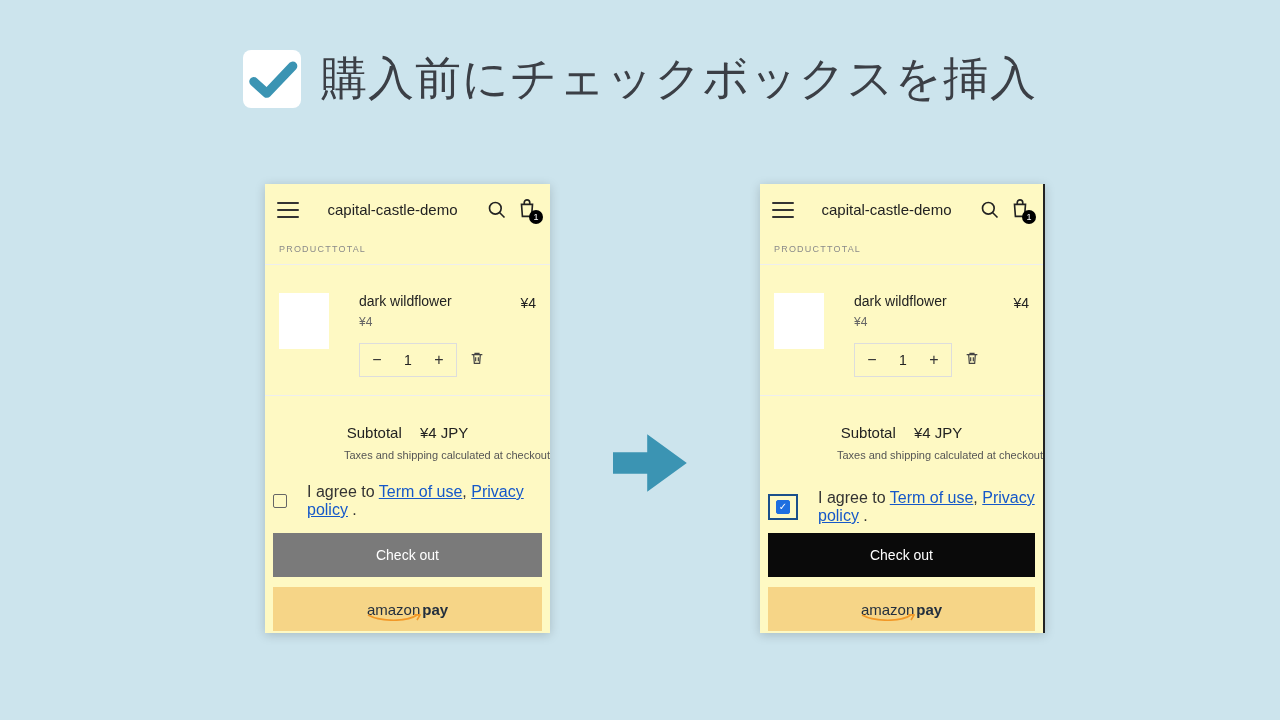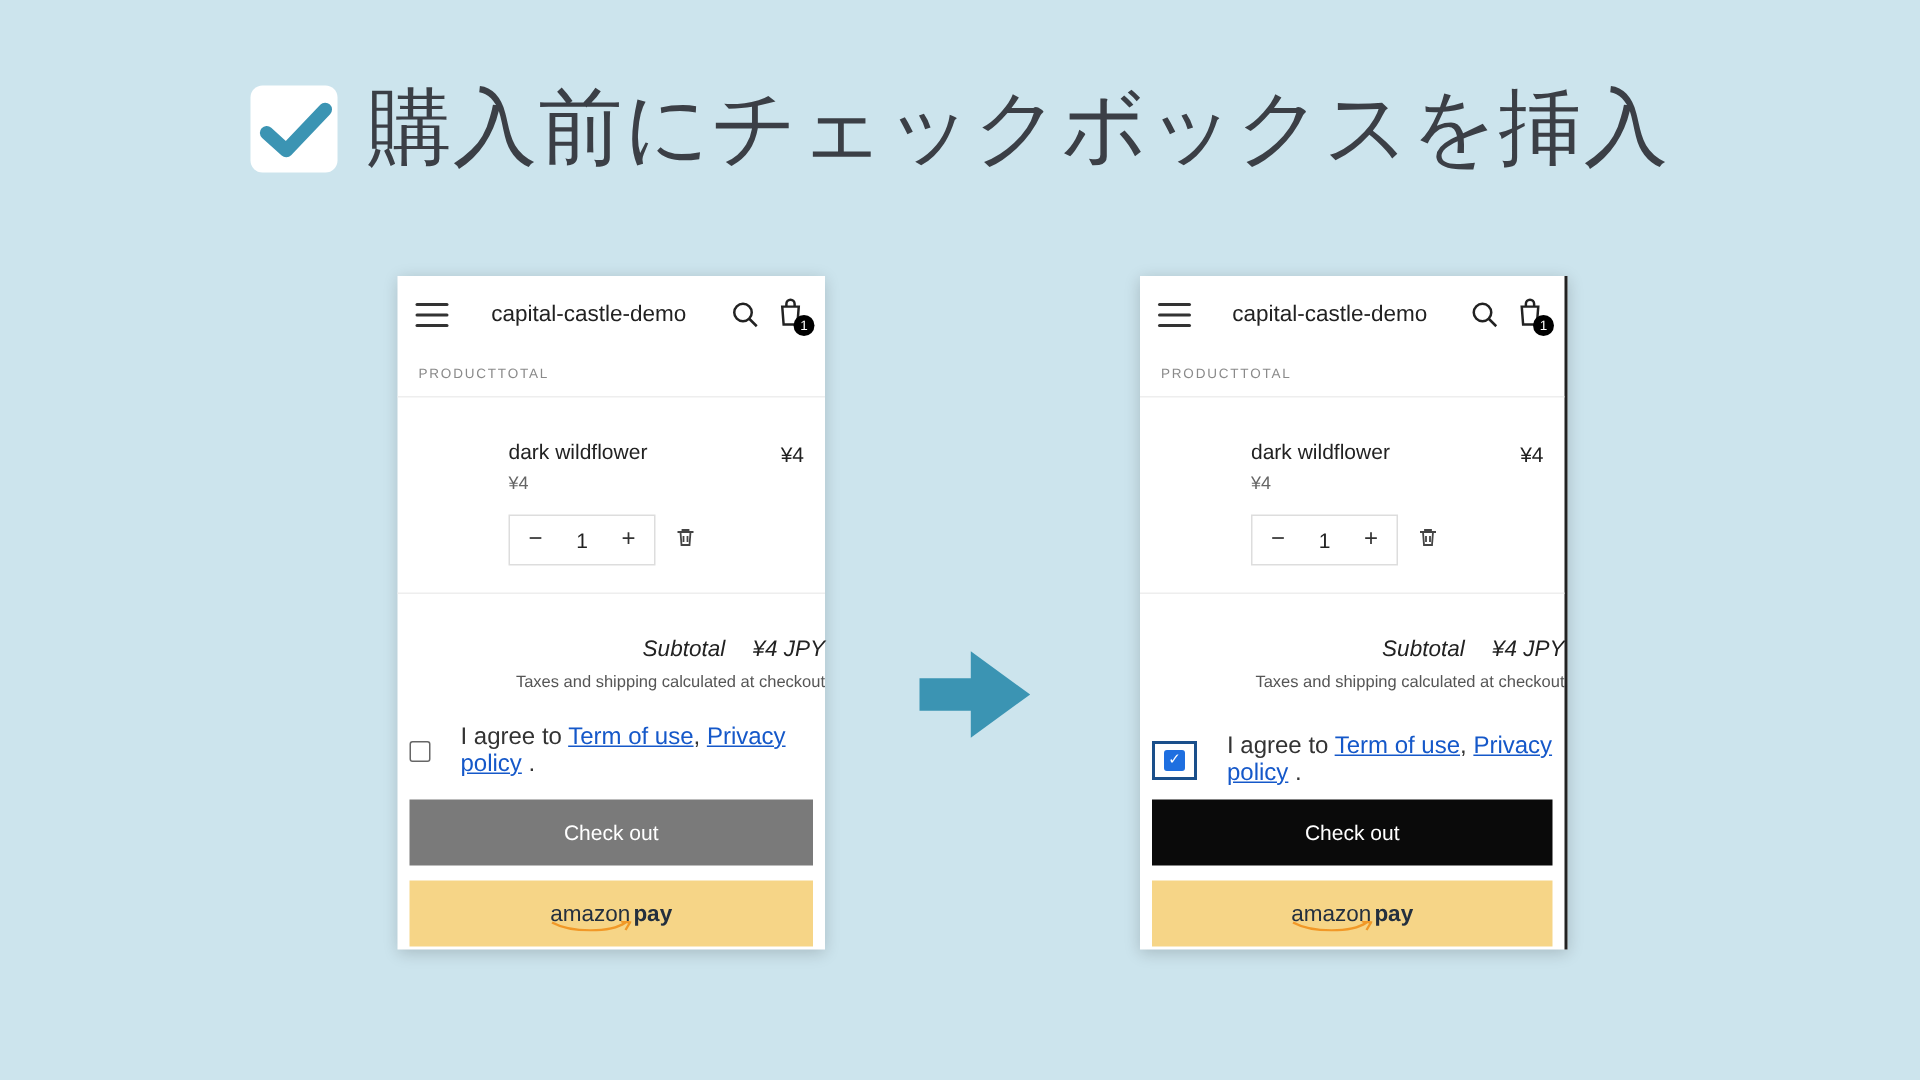--- a/index.html
+++ b/index.html
@@ -24,37 +24,37 @@
   }
   .check-badge {
     width: 58px; height: 58px;
     background: #fff;
     border-radius: 8px;
     display: flex; align-items: center; justify-content: center;
     flex-shrink: 0;
   }
   .check-badge svg { width: 52px; height: 52px; }
   .headline-text {
-    font-size: 56px;
+    font-size: 46px;
     color: #3b3f46;
     font-weight: 400;
     letter-spacing: 1px;
   }
   
   .arrow {
     position: absolute;
     top: 418px;
     left: 604px;
   }
   .arrow svg { width: 90px; height: 90px; }
   
   .phone {
     position: absolute;
     width: 285px;
-    background: #ffffff;
+    background: #fef9c3;
     box-shadow: 0 2px 10px rgba(0,0,0,.18);
     top: 184px;
     font-family: -apple-system, "Helvetica Neue", Arial, sans-serif;
   }
   .phone.left { left: 265px; }
   .phone.right { left: 760px; border-right: 2px solid #222; }
   .topbar {
     height: 52px;
     display: flex;
     align-items: center;
@@ -84,41 +84,41 @@
     font-size: 9px; letter-spacing: 1.2px;
     color:#8a8a8a;
     border-bottom:1px solid #eee;
   }
   .item-row {
     padding: 28px 14px 18px 14px;
     display:flex;
     gap: 10px;
   }
   .thumb { width:50px; height:56px; background:#fff; }
-  .item-mid { flex:1; }
+  .item-mid { flex:1;margin-left:20px; }
   .item-name { font-size:14px; color:#222; margin-bottom:6px; }
   .item-unit { font-size:12px; color:#666; margin-bottom:14px; }
   .qty-row { display:flex; align-items:center; gap:12px; }
   .qty {
     display:flex; align-items:center;
     border:1px solid #ddd;
     height:34px;
   }
   .qty button {
     width:34px; height:32px; background:none; border:none;
     font-size:16px; color:#333; cursor:pointer;
   }
   .qty .val { width:28px; text-align:center; font-size:14px; color:#222; }
   .trash { color:#444; cursor:pointer; }
   .line-total { font-size:14px; color:#222; align-self:flex-start; padding-top:2px; }
   .divider { border-top:1px solid #eee; margin: 0 0 0 0; }
   .subtotal {
-    text-align:right;
+    text-align:center;
     padding: 28px 0 8px;
-    font-size:15px; color:#222;font-style:italic;
+    font-size:15px; color:#222;
   }
   .subtotal .amt { margin-left:14px; }
   .tax-note {
     text-align:right;
     font-size:11px; color:#555;
     padding-bottom: 22px;
   }
   .agree-row {
     display:flex; align-items:center; justify-content:center;
     gap:20px;

